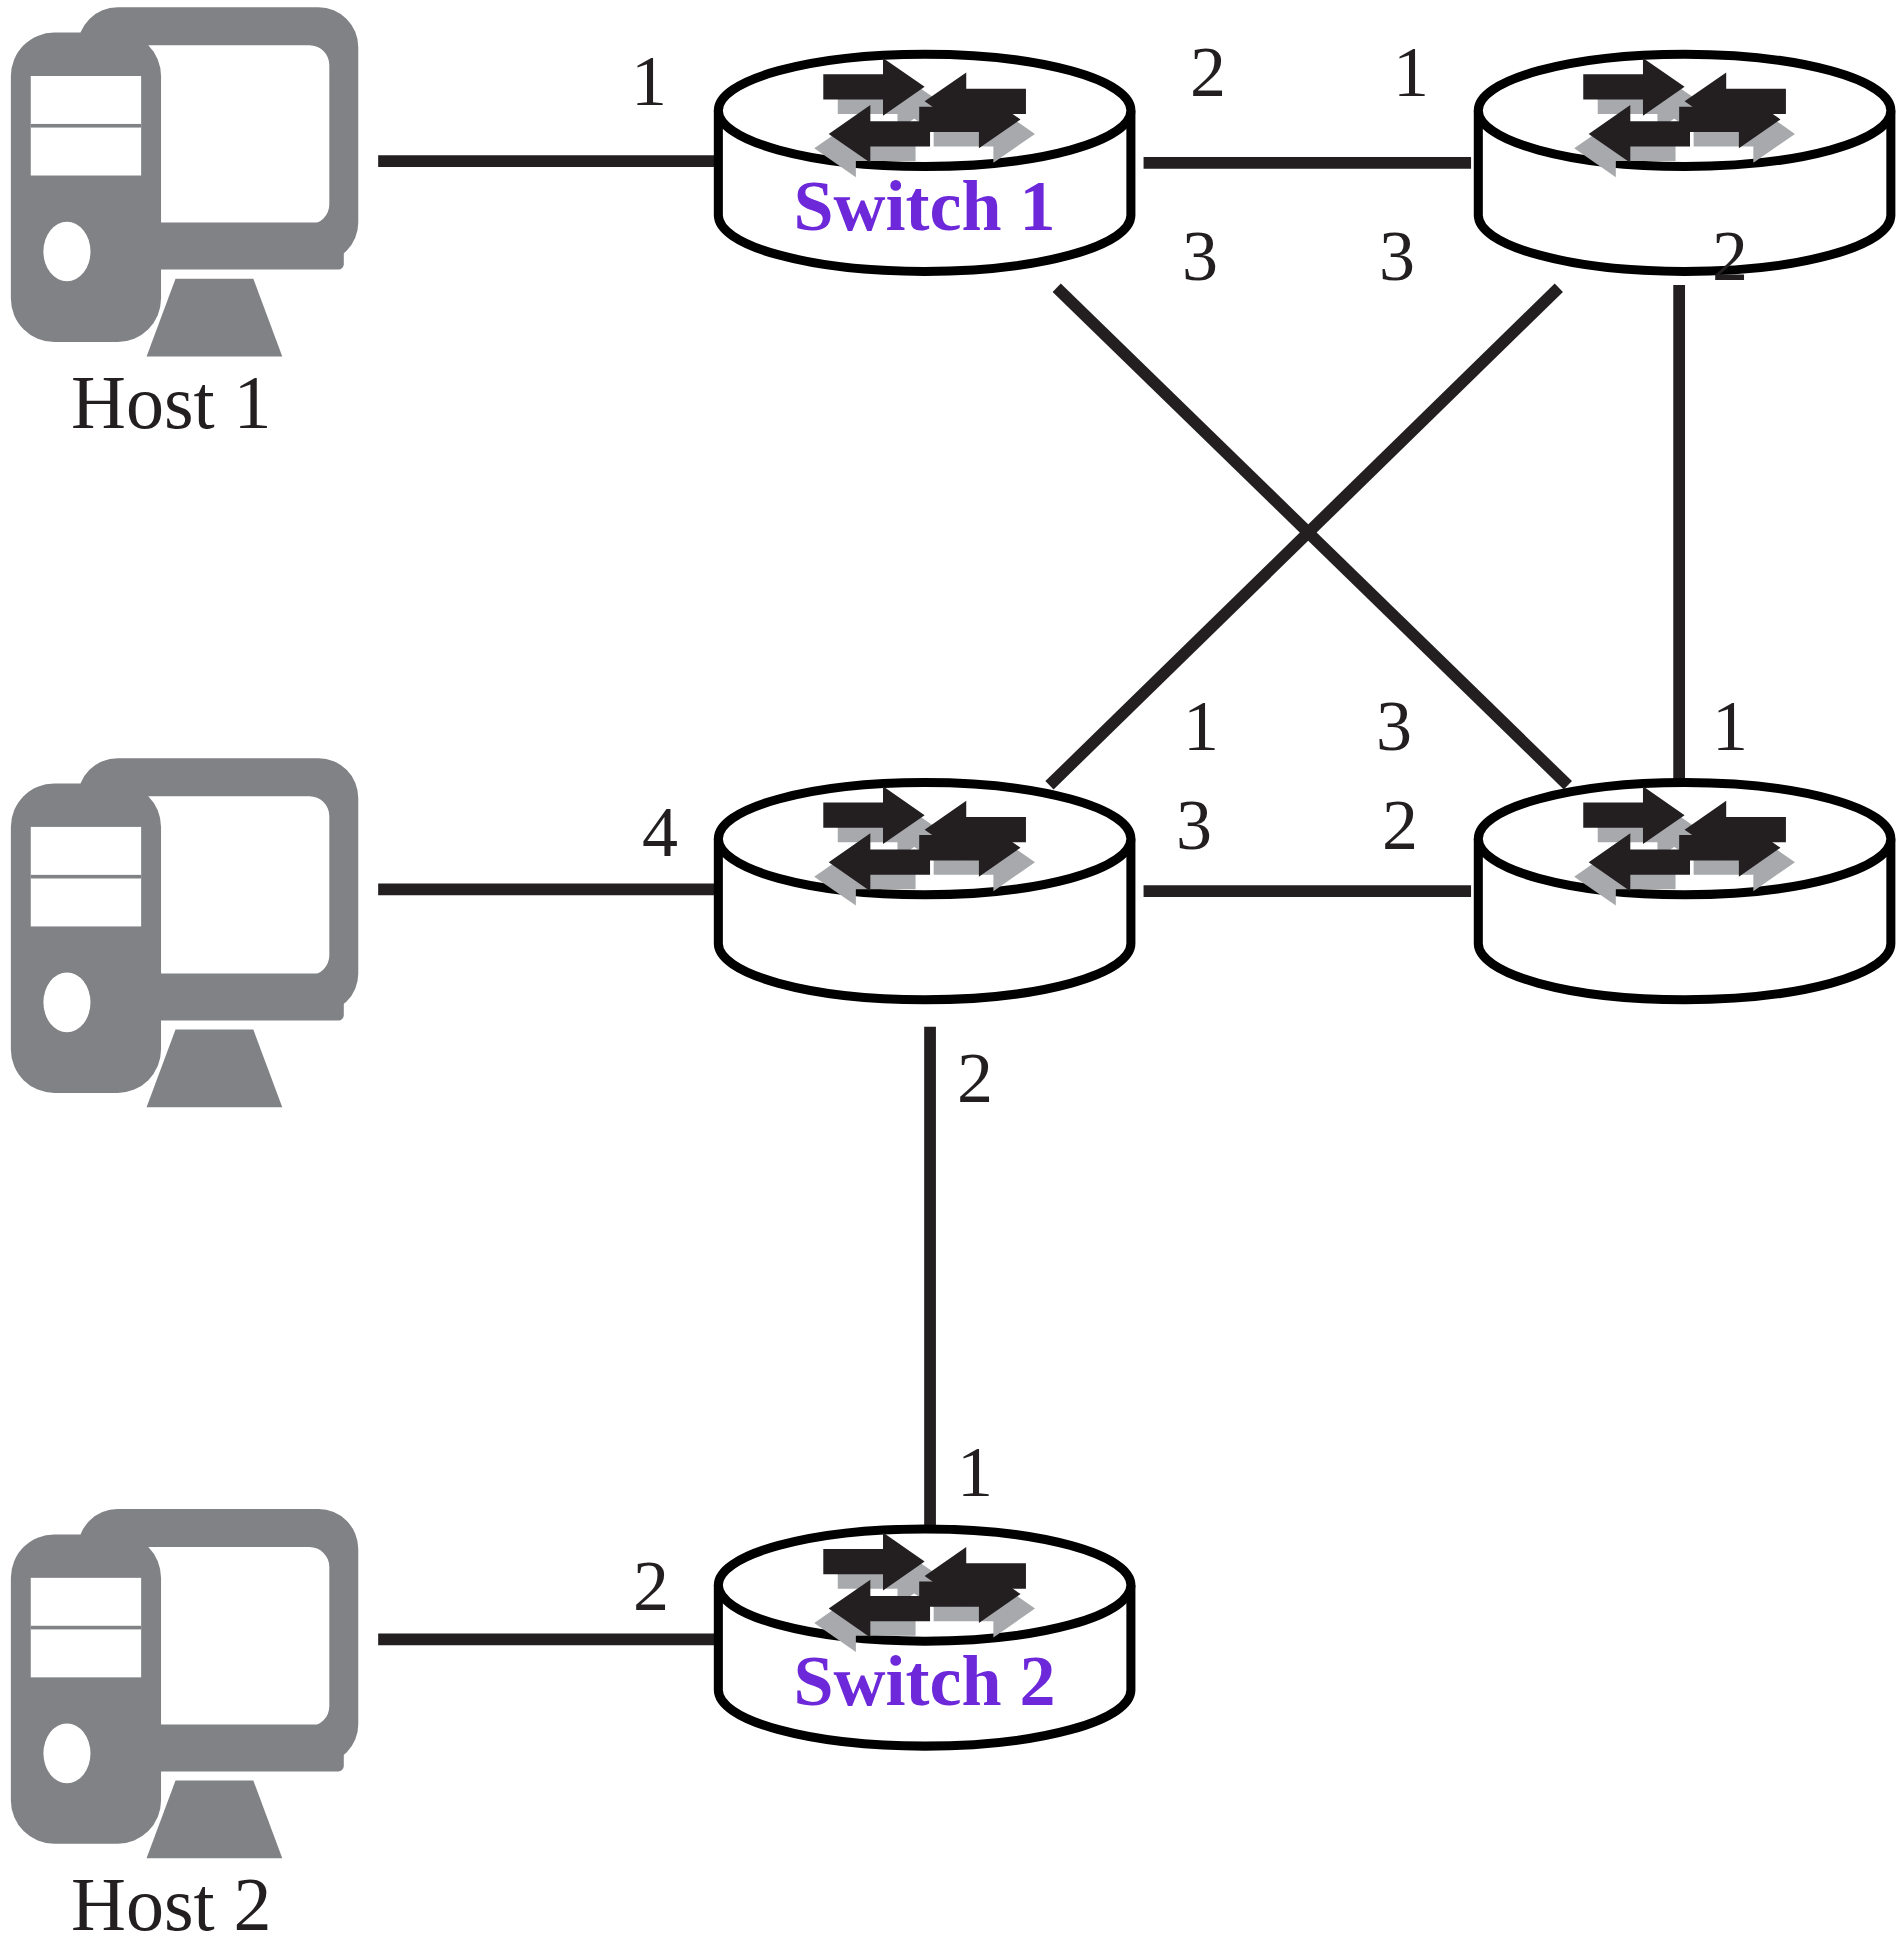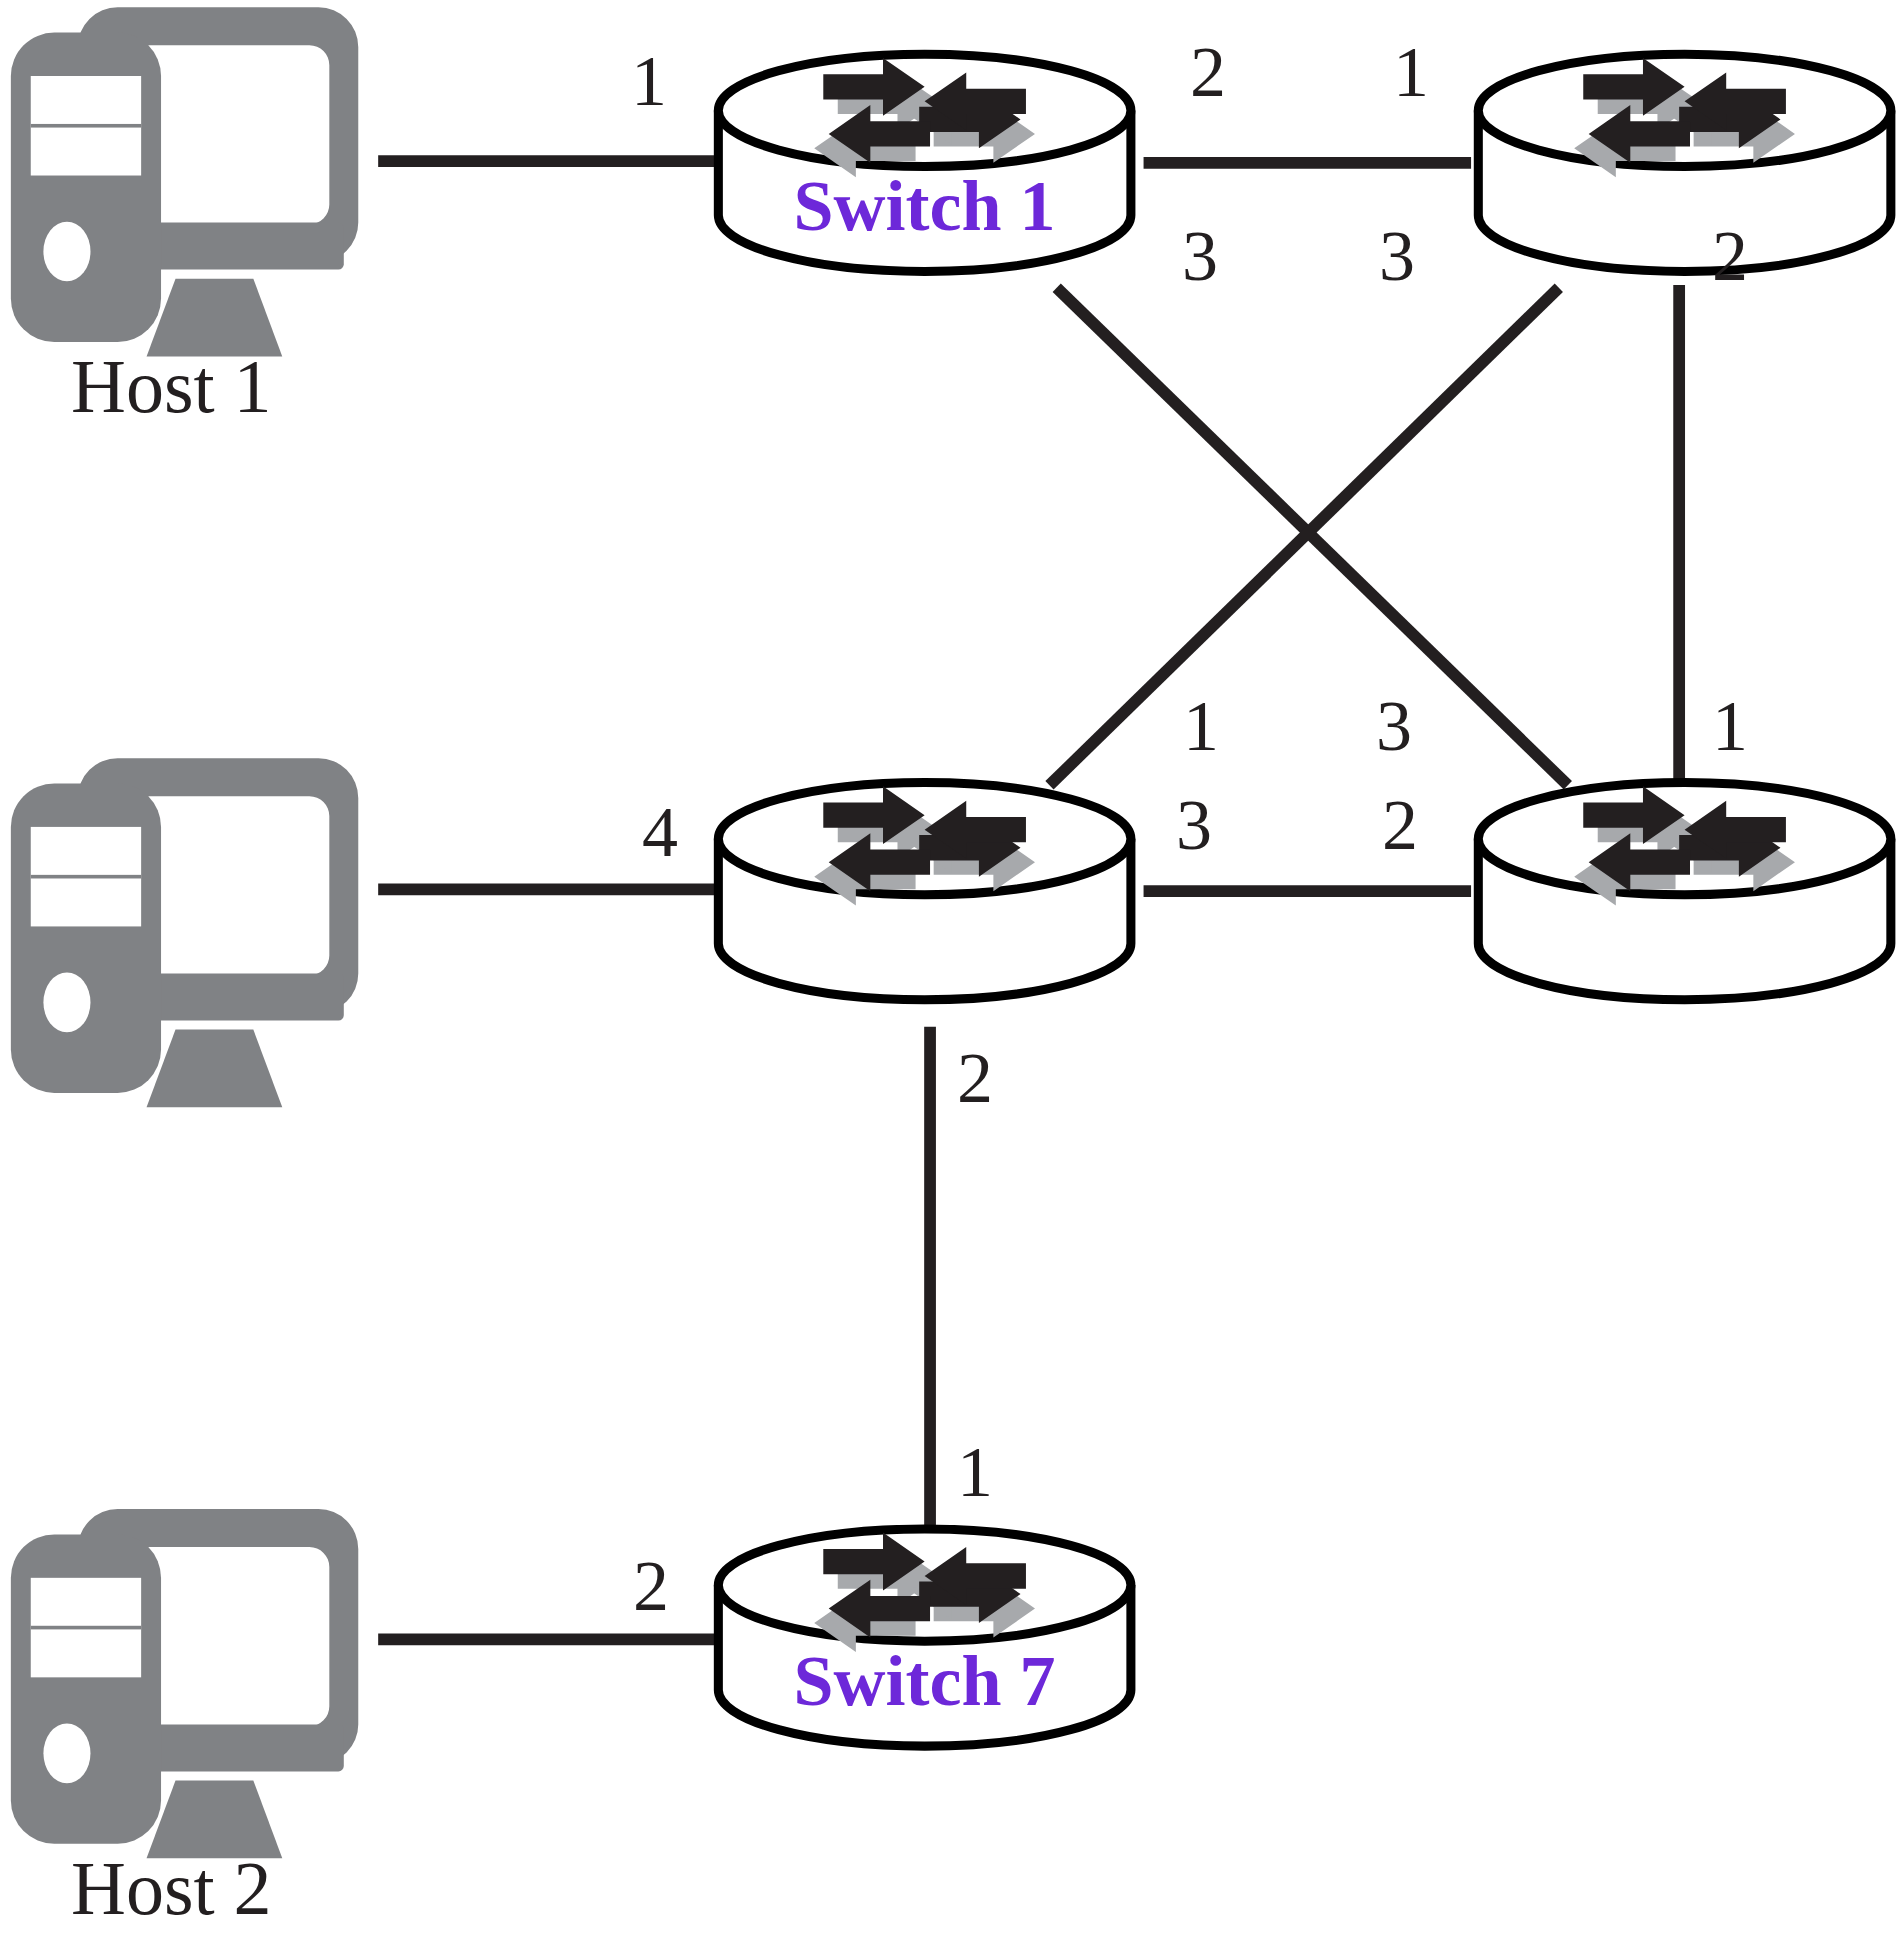--- a/index.html
+++ b/index.html
@@ -37,20 +37,21 @@
   }
   .node-caption {
     position: absolute;
     font-family: "Liberation Serif", "DejaVu Serif", serif;
     font-size: 76px;
     font-weight: 400;
     color: #231f20;
     line-height: 1;
     white-space: nowrap;
     user-select: none;
+    margin-top: 16px;
   }
   .switch-caption {
     position: absolute;
     font-family: "Liberation Serif", "DejaVu Serif", serif;
     font-size: 72px;
     font-weight: 700;
     color: #6d28d9;
     line-height: 1;
     white-space: nowrap;
     text-align: center;
@@ -168,21 +169,21 @@
       <use href="#switch-shape" x="1022" y="1790"></use>
       <use href="#switch-arrows" x="1022" y="1750"></use>
     </g>
   </svg>
 
   <div class="switch-caption" style="left: 718px; top: 170px; width: 413px;">Switch 1</div>
 
 
 
 
-  <div class="switch-caption" style="left: 718px; top: 1645px; width: 413px;">Switch 7</div>
+  <div class="switch-caption" style="left: 718px; top: 1645px; width: 413px;">Switch 2</div>
 
   <div class="node-caption" style="left:71px; top:348px;">Host 1</div>
   <div class="node-caption" style="left:71px; top:1850px;text-align:center;">Host 2</div>
 
   <div class="port-label" style="left: 631px; top: 45px;">1</div>
   <div class="port-label" style="left: 1190px; top: 36px;">2</div>
   <div class="port-label" style="left: 1393px; top: 36px;">1</div>
   <div class="port-label" style="left: 1182px; top: 220px;">3</div>
   <div class="port-label" style="left: 1379px; top: 220px;">3</div>
   <div class="port-label" style="left: 1712px; top: 220px;">2</div>

